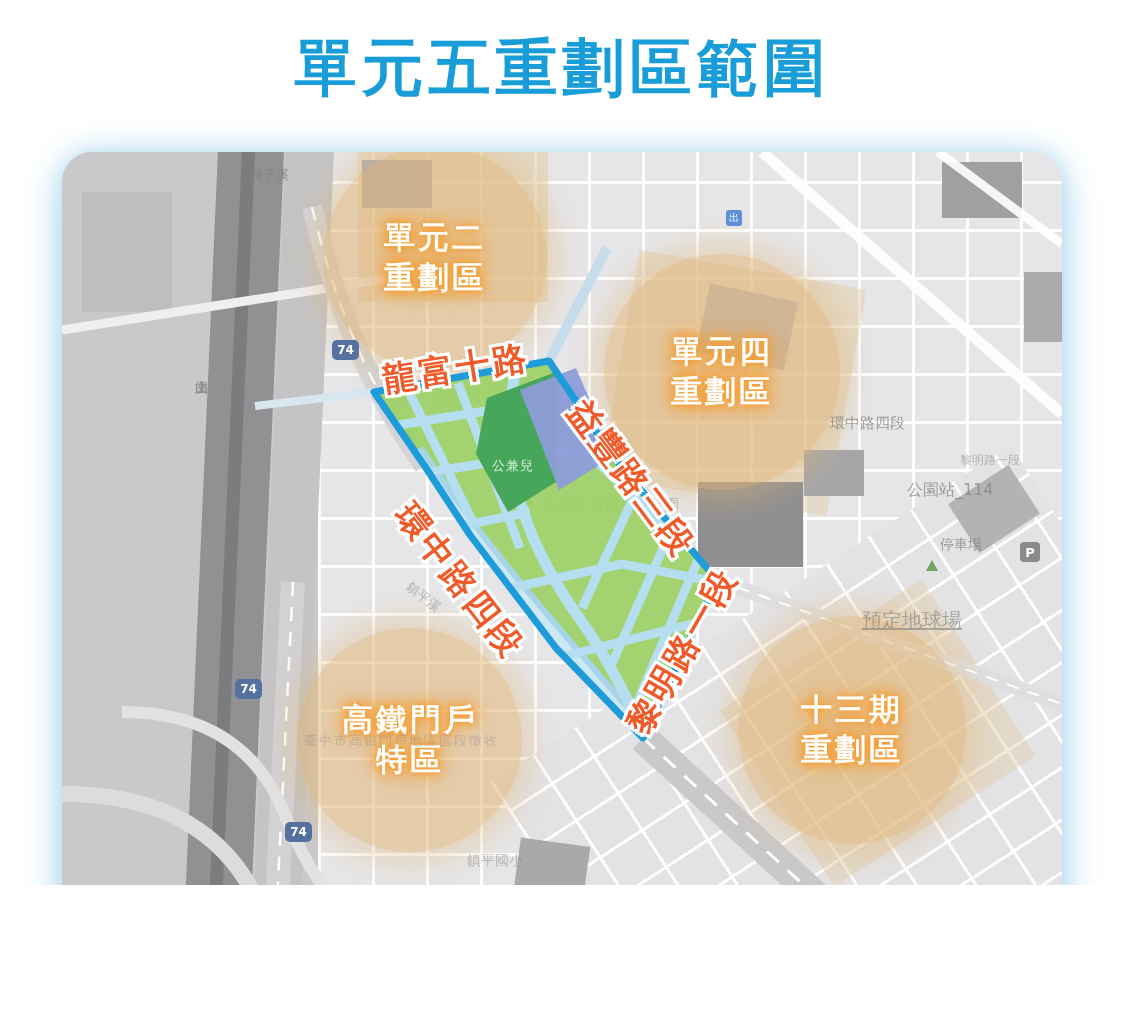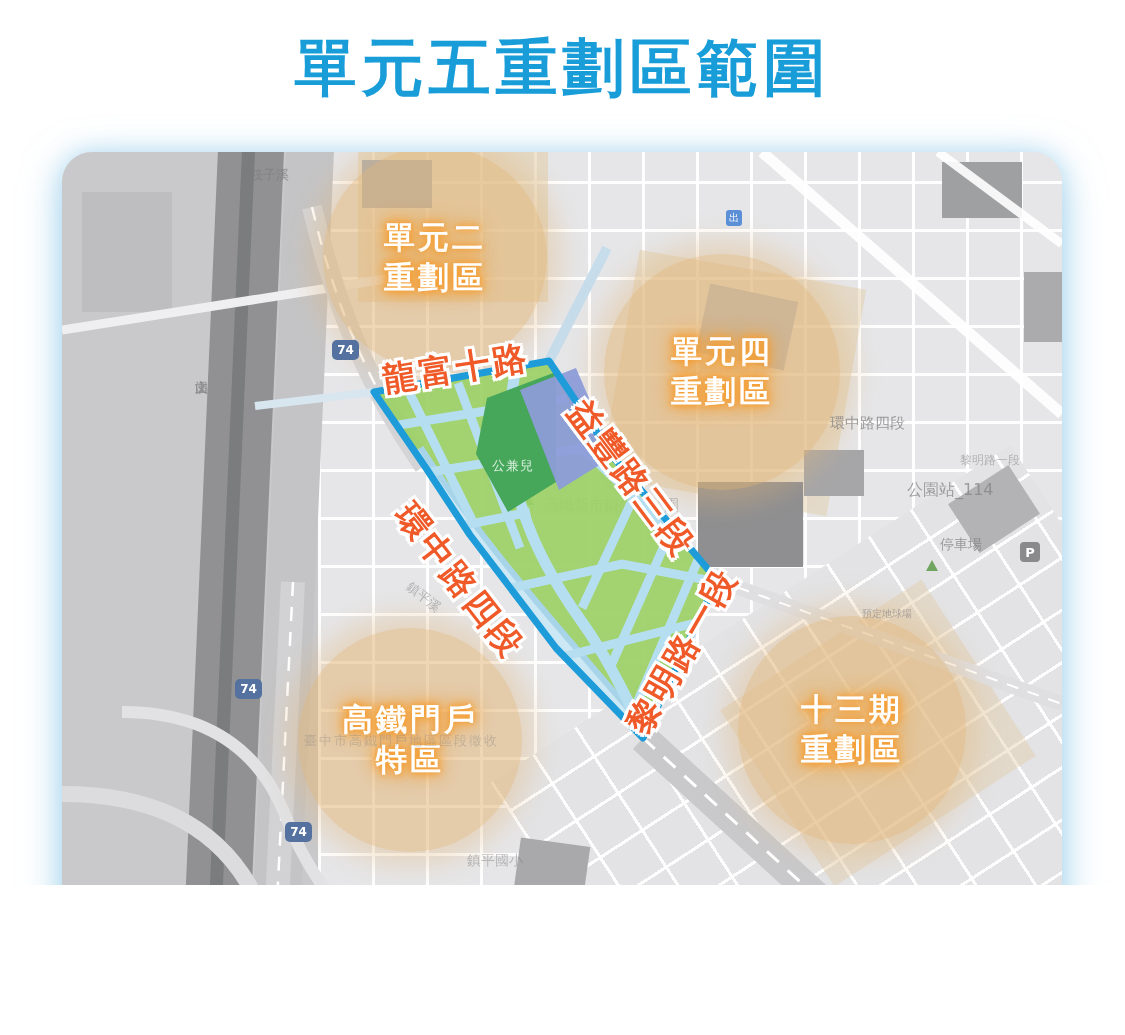--- a/index.html
+++ b/index.html
@@ -168,21 +168,21 @@
     <div class="road-label" style="left:320px;top:194px;transform:rotate(-9deg);">龍富十路</div>
     <div class="road-label" style="left:477px;top:304px;transform:rotate(53deg);">益豐路三段</div>
     <div class="road-label" style="left:305px;top:406px;transform:rotate(52deg);">環中路四段</div>
     <div class="road-label" style="left:528px;top:476px;transform:rotate(-60deg);">黎明路一段</div>
 
     <div class="faint" style="left:188px;top:14px;font-size:13px;opacity:.8;">筏子溪</div>
     <div class="faint" style="left:130px;top:218px;font-size:13px;opacity:.8;writing-mode:vertical-rl;">文山溪</div>
     <div class="faint" style="left:768px;top:262px;font-size:15px;opacity:.75;">環中路四段</div>
     <div class="faint" style="left:845px;top:328px;font-size:16px;opacity:.7;">公園站_114</div>
     <div class="faint" style="left:878px;top:384px;font-size:14px;opacity:.75;">停車場</div>
-    <div class="faint" style="left:800px;top:455px;font-size:10px;opacity:.6;">預定地球場</div>
+    <div class="faint" style="left:800px;top:455px;font-size:20px;opacity:.6;text-decoration:underline;">預定地球場</div>
     <div class="faint" style="left:482px;top:344px;font-size:15px;opacity:.45;">高鐵新市鎮生態公園</div>
     <div class="faint" style="left:242px;top:580px;font-size:13px;opacity:.35;letter-spacing:2px;">臺中市高鐵門戶地區區段徵收</div>
     <div class="faint" style="left:342px;top:436px;font-size:13px;opacity:.5;transform:rotate(38deg);">鎮平溪</div>
     <div class="faint" style="left:405px;top:700px;font-size:14px;opacity:.45;">鎮平國小</div>
     <div class="faint" style="left:898px;top:300px;font-size:12px;opacity:.5;">黎明路一段</div>
 
     <div class="shield" style="left:270px;top:188px;">
       <span>74</span>
       </div>
     <div class="shield" style="left:173px;top:527px;">

